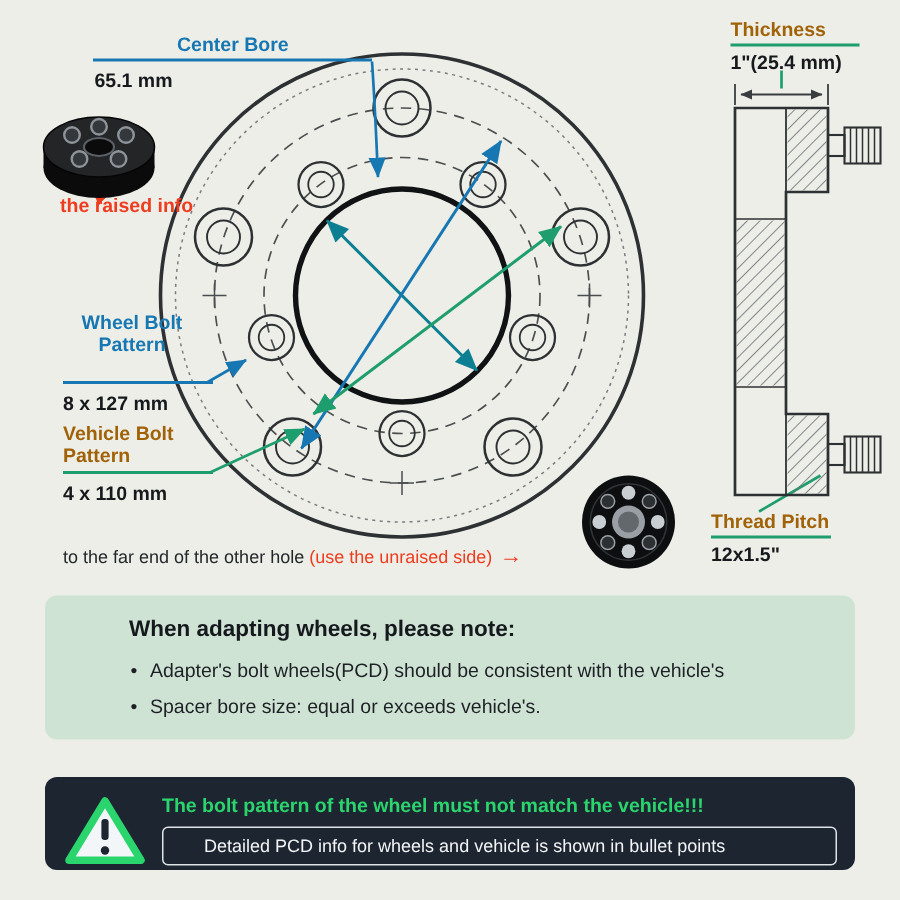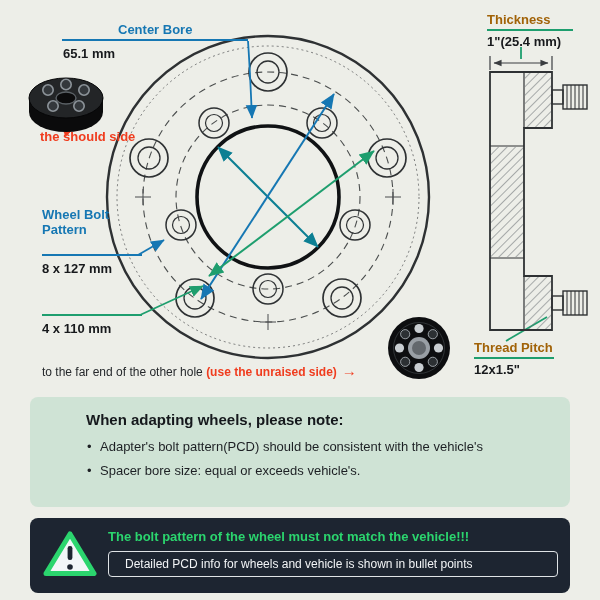--- a/index.html
+++ b/index.html
@@ -1,43 +1,43 @@
 <!DOCTYPE html>
 <html><head>
 <meta charset="utf-8">
 <style>
   * { margin:0; padding:0; box-sizing:border-box; }
   html,body { width:600px; height:600px; }
   body { font-family:"Liberation Sans", sans-serif; background:#edeee8; }
   .stage { position:relative; width:600px; height:600px; background:#edeee8; overflow:hidden; }
   .abs { position:absolute; }
   .lbl { position:absolute; font-size:13px; font-weight:bold; line-height:1.15; }
-  .blue  { color:#1677b3; }
+  .blue  { color:#1677b3;text-align:center; }
   .green { color:#a16207; }
   .red   { color:#f03c1e; }
-  .bold  { font-weight:bold; }
+  .bold  { font-weight:normal; }
   .val { position:absolute; font-size:13px; font-weight:bold; color:#17191c; }
   .ul  { position:absolute; height:0; border-top:2px solid #000; }
   .blue-b  { border-color:#1677b3; }
   .green-b { border-color:#1e9e6e; }
   .note-text { position:absolute; font-size:12px; color:#25282b; }
   .arrow-gap { margin-left:5px; font-size:15px; }
 
-  .note-box { position:absolute; left:30px; top:397px; width:540px; height:110px;
+  .note-box { position:absolute; left:30px; top:397px; width:540px; height:96px;
               background:#cfe3d5; border-radius:8px; }
   .note-title { font-size:15px; font-weight:bold; color:#15181c; padding:14px 0 11px 56px; }
   .bullet { position:relative; font-size:13px; color:#1d2024; margin:0 20px 9px 70px; }
   .bullet::before { content:"•"; position:absolute; left:-13px; top:0; color:#1d2024; }
 
-  .warn-box { position:absolute; left:30px; top:518px; width:540px; height:75px;
+  .warn-box { position:absolute; left:30px; top:518px; width:540px; height:62px;
               background:#1d2531; border-radius:8px; }
   .warn-icon { position:absolute; left:13px; top:12px; }
   .warn-headline { position:absolute; left:78px; top:11px; font-size:13px; font-weight:bold; color:#2bd56e; }
   .warn-detail { position:absolute; left:78px; top:33px; width:450px; border:1px solid #dfe3e6;
-                 border-radius:4px; padding:5px 16px; font-size:12px; color:#f2f4f6; white-space:nowrap; overflow:hidden; }
+                 border-radius:4px; padding:5px 27px; font-size:12px; color:#f2f4f6; white-space:nowrap; overflow:hidden; }
 </style>
 </head>
 <body>
 
 <div class="stage">
 
   <svg class="abs" style="left:0;top:0" width="600" height="600" viewBox="0 0 600 600">
     <defs>
       <marker id="mB" viewBox="0 0 10 10" markerWidth="8" markerHeight="8" refX="9" refY="5" orient="auto-start-reverse">
           <path d="M0,1 L9.5,5 L0,9 Z" fill="#1677b3"></path>
@@ -170,38 +170,39 @@
   </svg>
 
   <div class="lbl blue" style="left:118px;top:23px">Center Bore</div>
   <div class="ul blue-b" style="left:62px;top:39px;width:186px"></div>
   <div class="val" style="left:63px;top:46px">65.1 mm</div>
 
   <div class="lbl green" style="left:487px;top:13px">Thickness</div>
   <div class="ul green-b" style="left:487px;top:29px;width:86px"></div>
   <div class="val" style="left:487px;top:34px">1"(25.4 mm)</div>
 
-  <div class="lbl red" style="left:40px;top:130px">the should side</div>
+  <div class="lbl red" style="left:40px;top:130px">the raised info</div>
 
   <div class="lbl blue" style="left:42px;top:208px;width:92px">Wheel Bolt Pattern</div>
   <div class="ul blue-b" style="left:42px;top:254px;width:100px"></div>
   <div class="val" style="left:42px;top:261px">8 x 127 mm</div>
 
+  <div class="lbl green" style="left:42px;top:282px;width:92px">Vehicle Bolt Pattern</div>
   <div class="ul green-b" style="left:42px;top:314px;width:100px"></div>
   <div class="val" style="left:42px;top:321px">4 x 110 mm</div>
 
   <div class="lbl green" style="left:474px;top:341px">Thread Pitch</div>
   <div class="ul green-b" style="left:474px;top:357px;width:80px"></div>
   <div class="val" style="left:474px;top:362px">12x1.5"</div>
 
   <div class="note-text" style="left:42px;top:362px;white-space:nowrap"><span>to the far end of the other hole </span><span class="red bold">(use the unraised side)</span><span class="red bold arrow-gap">→</span></div>
 
   <div class="note-box">
     <div class="note-title">When adapting wheels, please note:</div>
-    <div class="bullet">Adapter's bolt pattern(PCD) should be consistent with the vehicle's</div>
+    <div class="bullet">Adapter's bolt wheels(PCD) should be consistent with the vehicle's</div>
     <div class="bullet">Spacer bore size: equal or exceeds vehicle's.</div>
   </div>
 
   <div class="warn-box">
     <svg class="warn-icon" width="54" height="47" viewBox="0 0 54 47">
       <path d="M27,4 L51,43.5 L3,43.5 Z" fill="#f2f6f8" stroke="#2bd56e" stroke-width="5" stroke-linejoin="round"></path>
       <rect x="24.6" y="16" width="4.8" height="14" rx="2.2" fill="#1d2531"></rect>
       <circle cx="27" cy="37" r="2.8" fill="#1d2531"></circle>
     </svg>
     <div class="warn-headline">The bolt pattern of the wheel must not match the vehicle!!!</div>

